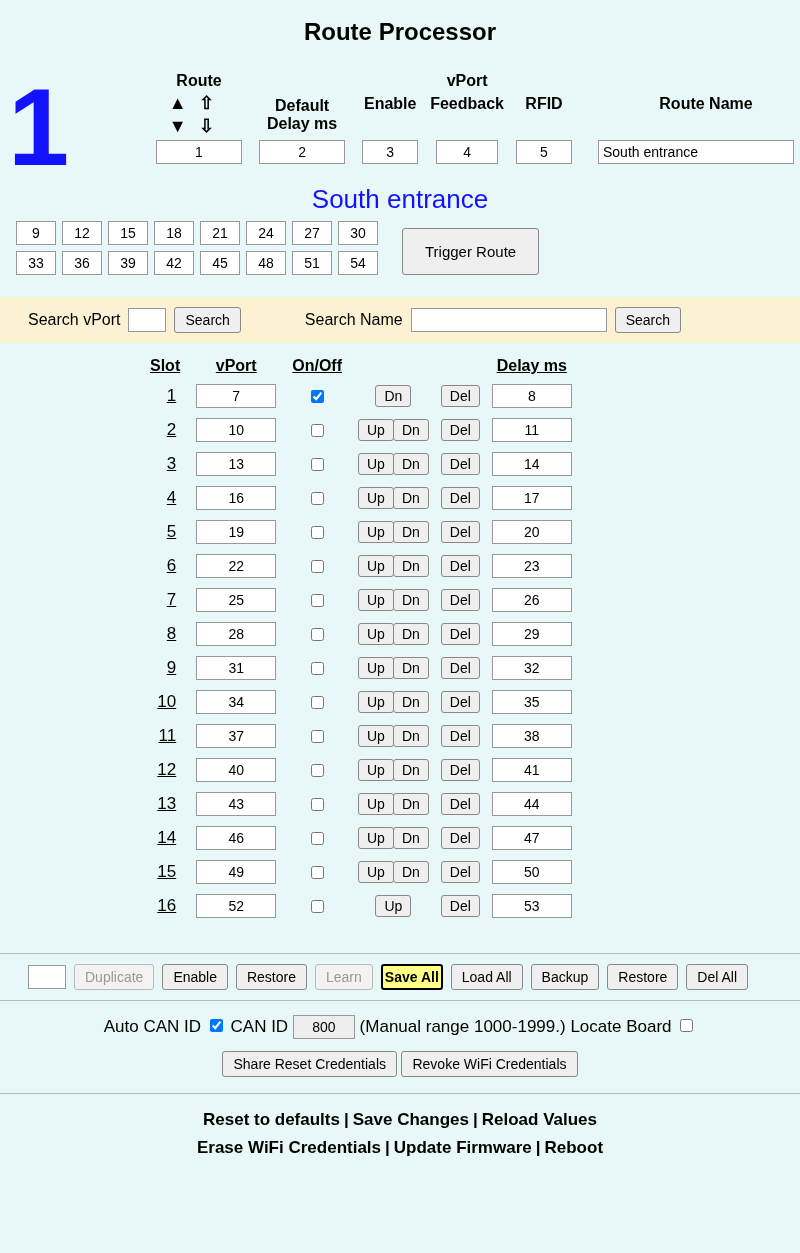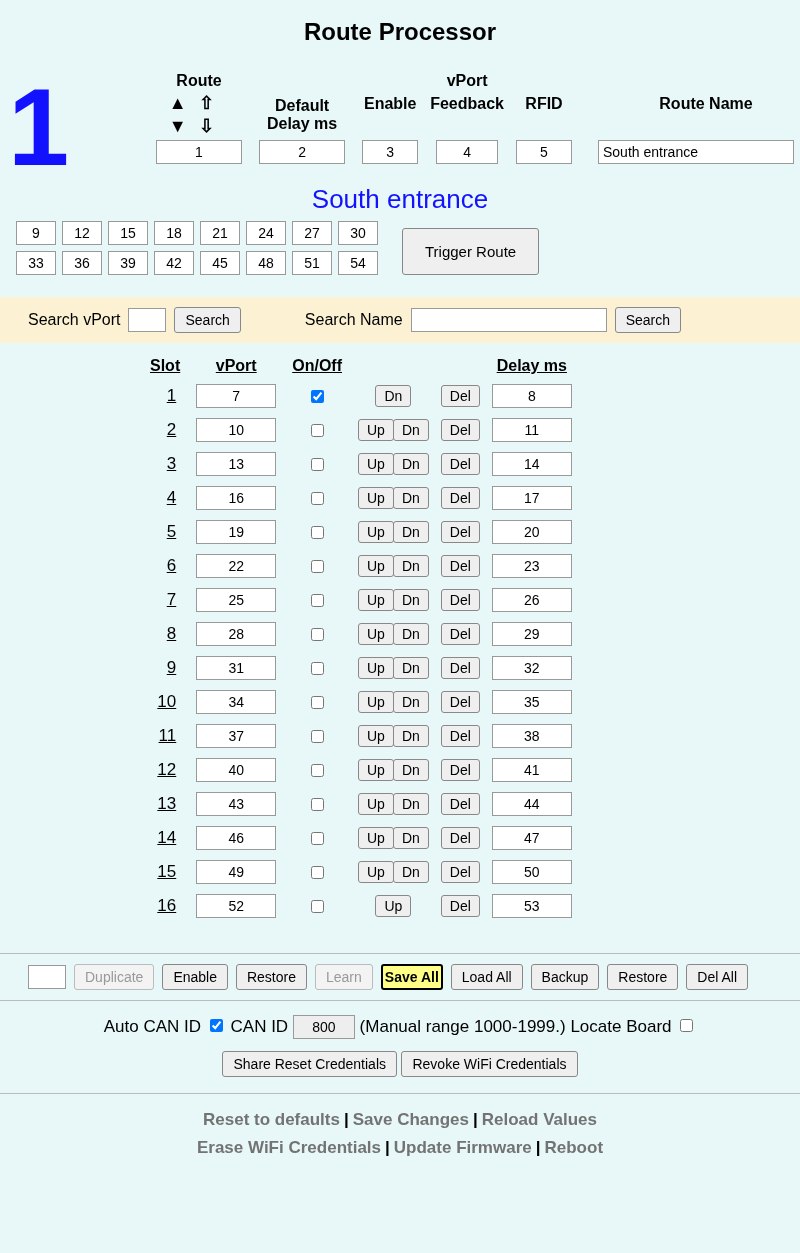--- a/index.html
+++ b/index.html
@@ -193,21 +193,21 @@
     margin: 0;
   }
   .links {
     text-align: center;
     padding: 12px 20px 20px;
     font-size: 17px;
     font-weight: bold;
     line-height: 28px;
   }
   .links a {
-    color: #737373;
+    color: #000000;
     text-decoration: none;
     margin-top: 7px;
   }
   .links .sep {
     color: #000;
     padding: 0 4px;
   }
 </style>
 </head>
 <body>

